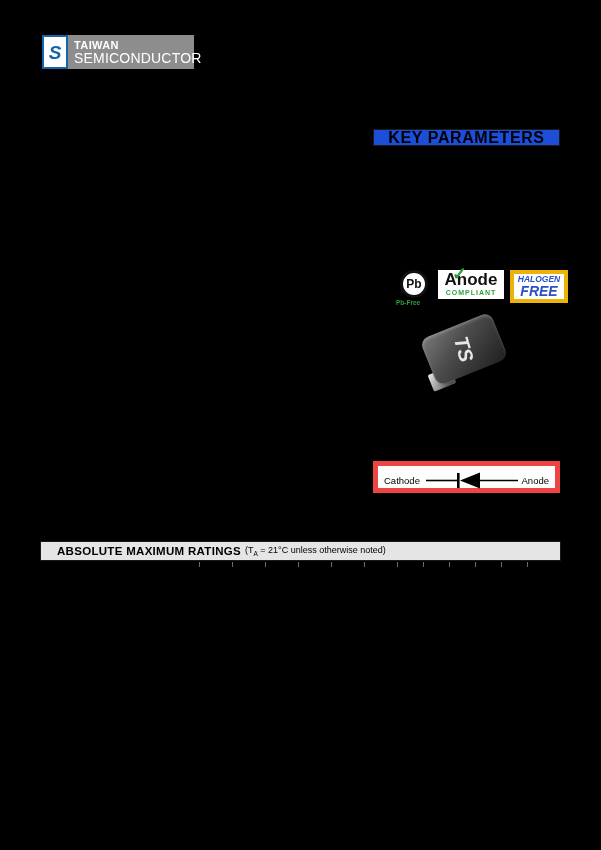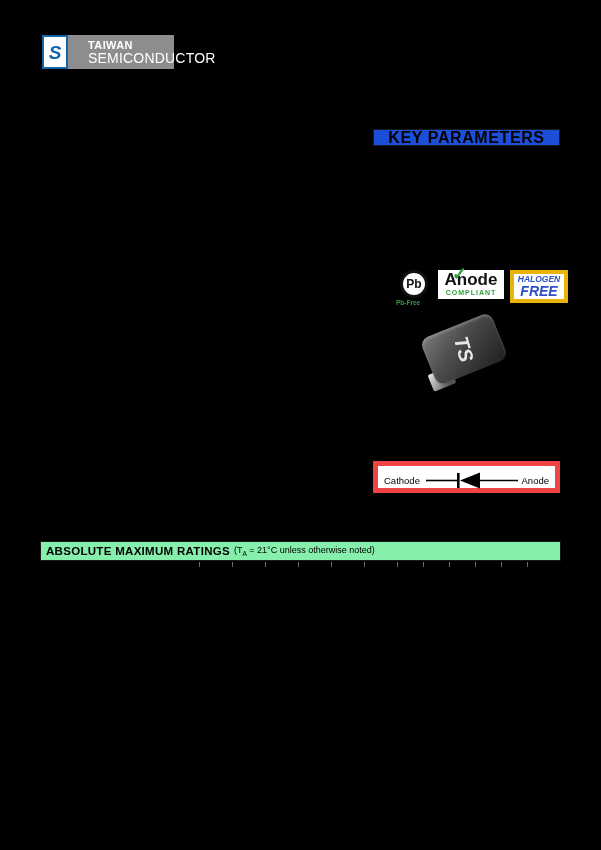--- a/index.html
+++ b/index.html
@@ -4,22 +4,22 @@
 <style>
   html,body{margin:0;padding:0;background:#000;}
   .page{position:relative;width:601px;height:850px;background:#000;overflow:hidden;
         font-family:"Liberation Sans", sans-serif;}
 
   
   .logo{position:absolute;left:42px;top:35px;height:34px;display:flex;}
   .logo-mark{width:26px;height:34px;background:#fff;border:2px solid #1266ad;box-sizing:border-box;
              display:flex;align-items:center;justify-content:center;}
   .logo-mark span{color:#1266ad;font-weight:bold;font-size:19px;font-style:italic;line-height:1;}
-  .logo-text{width:106px;background:#8d8d8d;color:#fff;display:flex;flex-direction:column;
-             justify-content:center;padding-left:20px;box-sizing:border-box;}
+  .logo-text{width:126px;background:#8d8d8d;color:#fff;display:flex;flex-direction:column;
+             justify-content:center;padding-left:6px;box-sizing:border-box;}
   .logo-text .l1{font-size:11px;font-weight:bold;letter-spacing:.4px;line-height:13px;}
   .logo-text .l2{font-size:14px;font-weight:normal;letter-spacing:.2px;line-height:13px;}
 
   
   .keyparams{position:absolute;left:373px;top:129px;width:187px;height:17px;
              background:#1d4ed8;border:1px solid #1a1a1a;box-sizing:border-box;
              display:flex;align-items:center;justify-content:center;
              font-size:16px;font-weight:bold;color:#000;letter-spacing:.6px;}
 
   
@@ -54,23 +54,23 @@
 
   
   .diode-box{position:absolute;left:373px;top:461px;width:187px;height:32px;background:#fff;
              border:5px solid #ef4444;box-sizing:border-box;}
   .diode-box .lbl{position:absolute;top:9px;font-size:9.5px;color:#000;}
   .diode-box .cathode{left:6px;}
   .diode-box .anode{right:6px;}
   .diode-box svg{position:absolute;left:0;top:0;}
 
   
-  .absmax{position:absolute;left:40px;top:541px;width:521px;height:20px;background:#86efac;
+  .absmax{position:absolute;left:40px;top:541px;width:521px;height:20px;background:#e5e5e5;
           border:1px solid #1a1a1a;box-sizing:border-box;
-          display:flex;align-items:center;padding-left:5px;color:#000;}
+          display:flex;align-items:center;padding-left:16px;color:#000;}
   .absmax .title{font-size:11.5px;font-weight:bold;letter-spacing:.3px;}
   .absmax .note{font-size:9px;margin-left:4px;}
   .absmax .note sub{font-size:6.5px;}
 
   
   .tickrow{position:absolute;left:40px;top:562px;width:521px;height:6px;background:#000;}
   .tickrow i{position:absolute;top:0;width:1px;height:5px;background:#6b6b6b;}
 </style>
 </head>
 <body>

